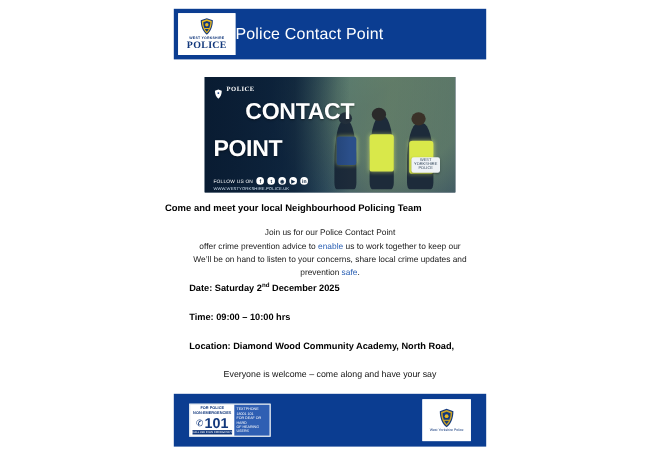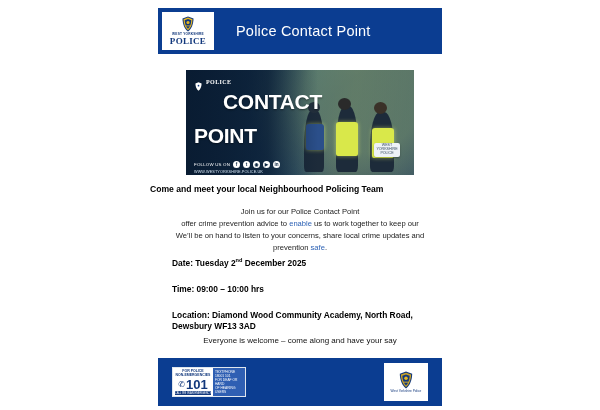--- a/index.html
+++ b/index.html
@@ -54,21 +54,20 @@
     color: #12387c;
     line-height: 1;
     letter-spacing: .3px;
     margin-top: 1px;
   }
   .header-title {
     flex: 1;
     color: #ffffff;
     font-size: 14.5px;
     font-weight: normal;
-    padding-left: 22px;
     letter-spacing: .2px;
   }
 
   
   .banner {
     position: absolute;
     left: 186px; top: 70px;
     width: 228px; height: 105px;
     background: #2b3f52;
     overflow: hidden;
@@ -317,25 +316,24 @@
   <div class="subhead">Come and meet your local Neighbourhood Policing Team</div>
 
   <div class="intro">
     <div>Join us for our Police Contact Point</div>
     <div><span>offer crime prevention advice to </span><span class="lnk">enable</span><span> us to work together to keep our</span></div>
     <div>We’ll be on hand to listen to your concerns, share local crime updates and</div>
     <div><span>prevention</span><span class="lnk"> safe</span><span>.</span></div>
   </div>
 
   <div class="details">
-    <div class="row"><span>Date: Tuesday 2</span><sup>nd</sup><span> December 2025</span></div>
+    <div class="row"><span>Date: Saturday 2</span><sup>nd</sup><span> December 2025</span></div>
     <div class="row">Time: 09:00 – 10:00 hrs</div>
     <div class="row loc">
       <div>Location: Diamond Wood Community Academy, North Road,</div>
-      <div>Dewsbury WF13 3AD</div>
     </div>
   </div>
 
   <div class="closing">Everyone is welcome – come along and have your say</div>
 
   <div class="footer">
     <div class="f101">
       <div class="left">
         <div class="ln1">FOR POLICE</div>
         <div class="ln1">NON-EMERGENCIES</div>

